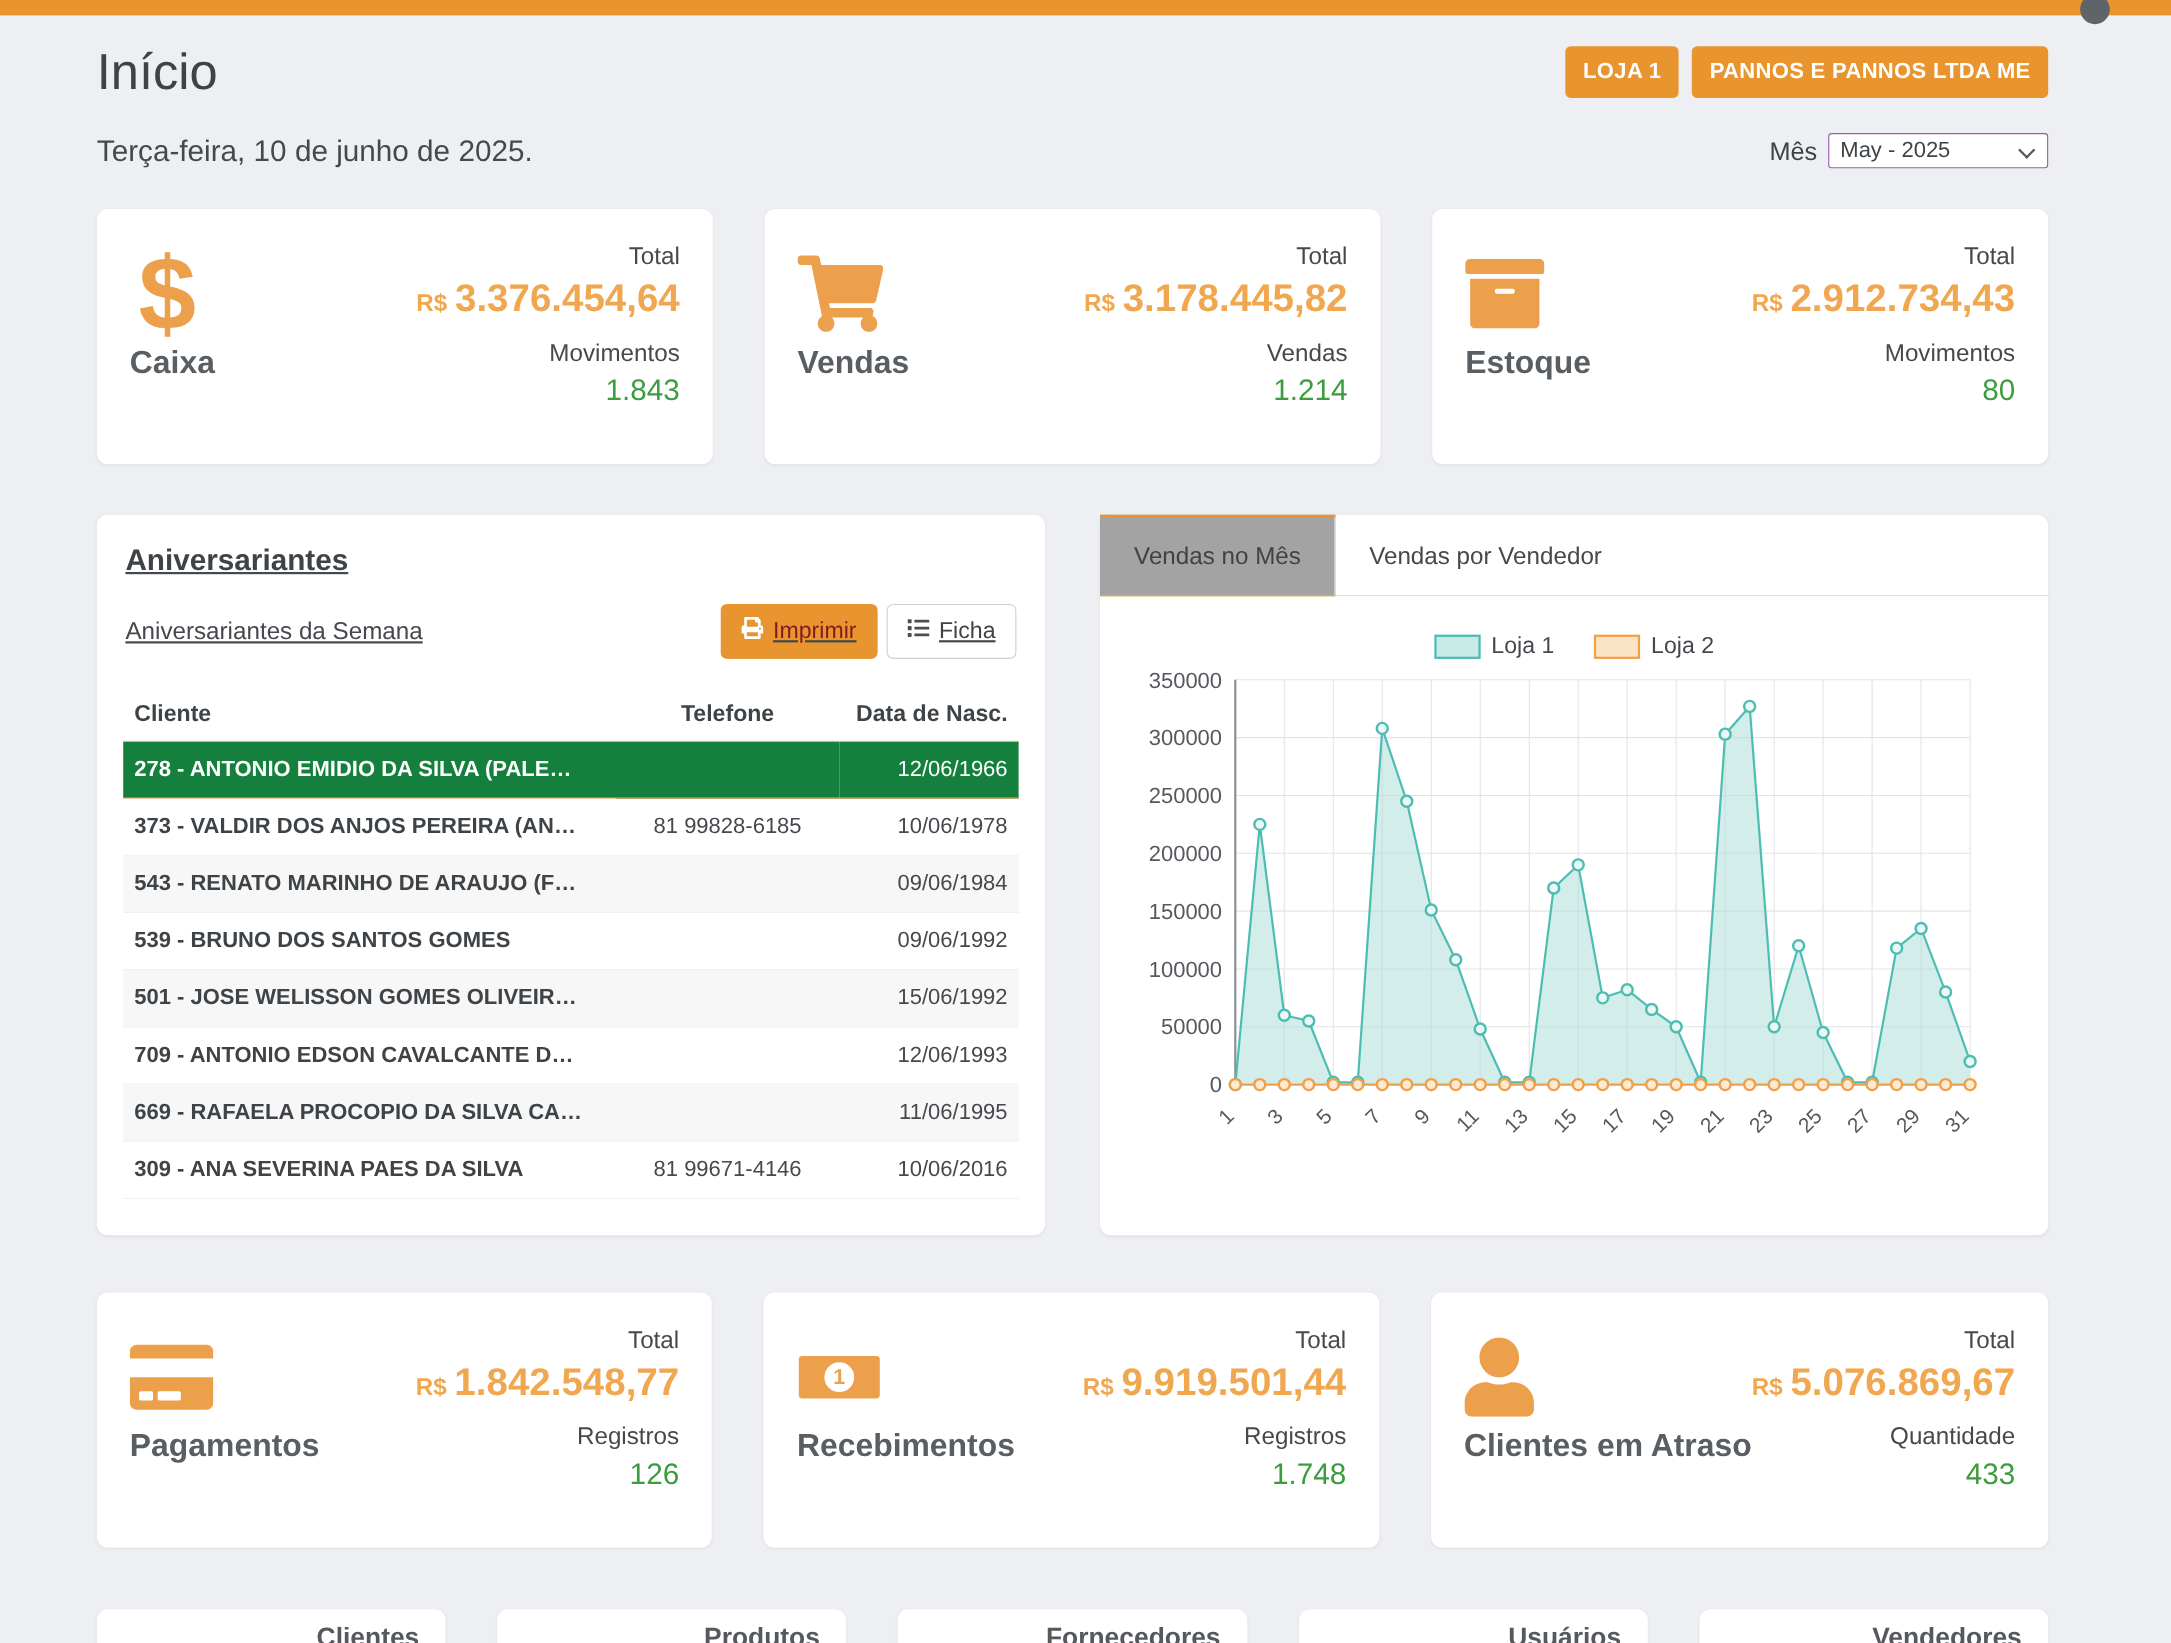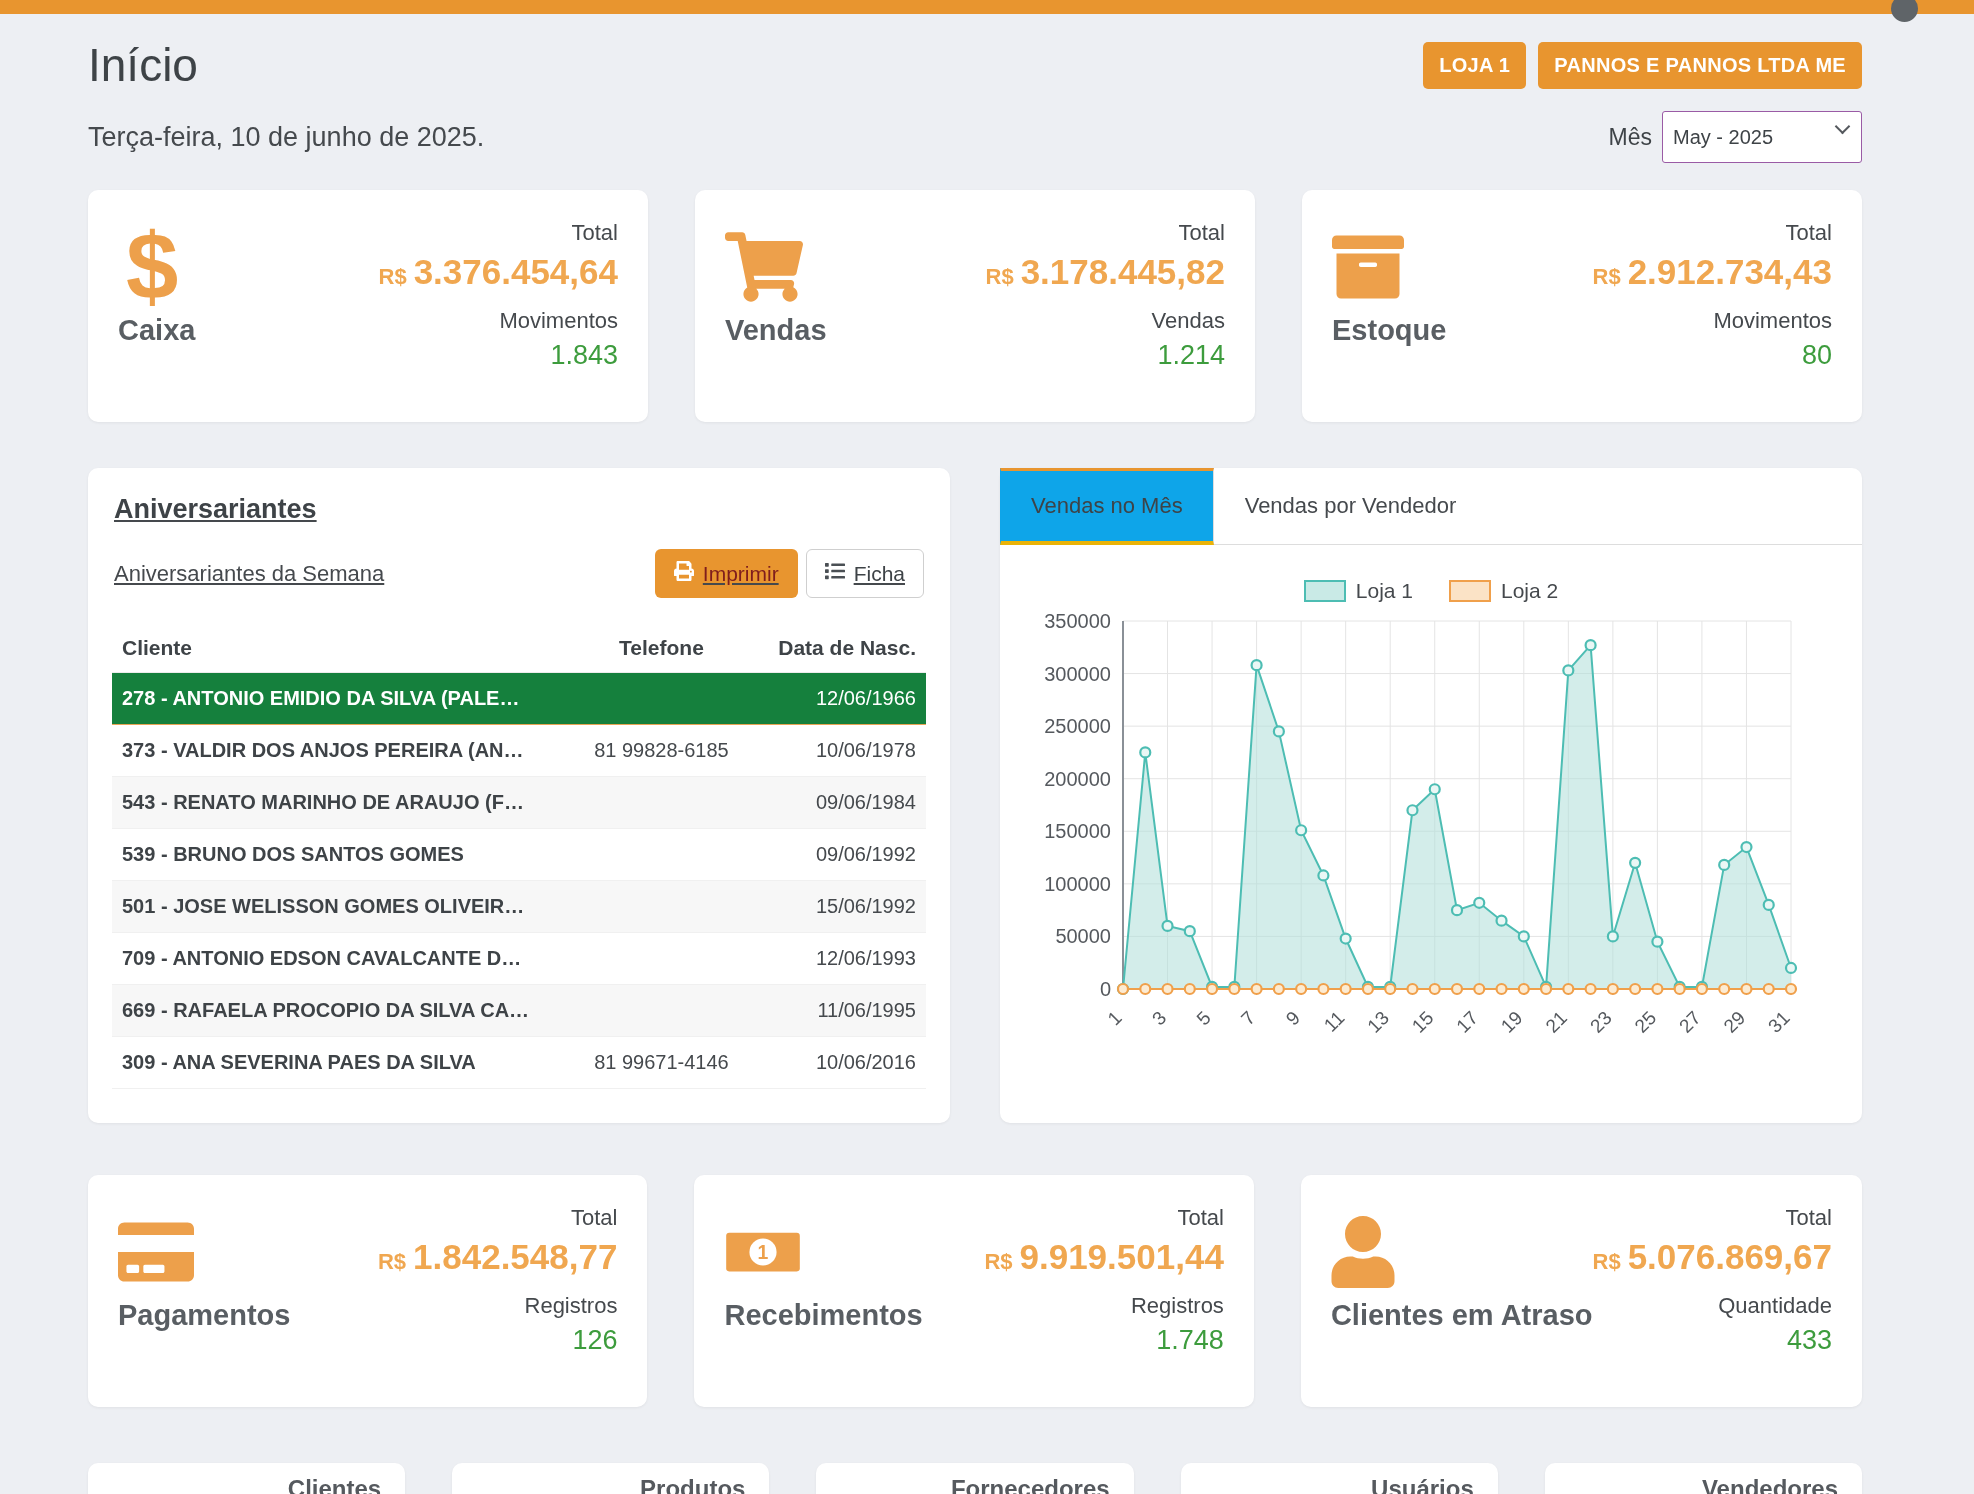--- a/index.html
+++ b/index.html
@@ -16,21 +16,21 @@
 
   .header-row { display:flex; justify-content:space-between; align-items:center; height:58px; }
   .page-title { font-size:46px; font-weight:normal; color:#3E4347; }
   .badges { display:flex; gap:12px; }
   .badge { background:#E8952F; color:#fff; font-weight:bold; font-size:20px; padding:12px 16px; border-radius:5px; border:none; font-family:inherit; cursor:pointer; letter-spacing:.3px; }
 
   .date-row { display:flex; justify-content:space-between; align-items:center; margin-top:24px; height:38px; }
   .date-text { font-size:27px; }
   .month-picker { display:flex; align-items:center; gap:10px; font-size:23px; color:#3E4347;justify-content:space-between; }
   .select-wrap { position:relative; }
-  select.month-select { appearance:none; -webkit-appearance:none; width:200px; height:52px;
+  select.month-select { appearance:none; -webkit-appearance:none; width:200px; height:32px;
     border:1px solid #9A5BA5; border-radius:3px; background:#fff; font-size:20px;
     font-family:inherit; color:#3E4347; padding:0 34px 0 10px; }
   .select-wrap::after { content:""; position:absolute; right:14px; top:10px; width:9px; height:9px;
     border-right:2px solid #55595E; border-bottom:2px solid #55595E; transform:rotate(45deg); pointer-events:none; }
 
   .stats-grid { display:grid; grid-template-columns:repeat(3,1fr); gap:47px; margin-top:34px; }
   .stats-grid.row2 { margin-top:52px; }
   .stat-card { background:#fff; border-radius:10px; box-shadow:0 1px 3px rgba(0,0,0,.06);
     padding:30px 30px; height:232px; display:flex; justify-content:space-between; }
   .stat-left { display:flex; flex-direction:column; }
@@ -66,22 +66,22 @@
   .aniv td.cliente { font-weight:bold; color:#3E4347; white-space:nowrap; overflow:hidden; }
   .aniv th.c-tel, .aniv td.tel { text-align:center; }
   .aniv th.c-nasc, .aniv td.nasc { text-align:right; }
   .aniv tbody tr:nth-child(odd):not(.highlight) { background:#F7F7F7; }
   .aniv tr.highlight { background:#15803d; }
   .aniv tr.highlight td { color:#fff; border-color:#E9A455; }
 
   .tabs { display:flex; border-bottom:1px solid #DDD; }
   .tab { padding:22px 30px; font-size:22px; color:#45494D; cursor:pointer;
     border:1px solid transparent; border-top-width:3px; margin-bottom:-1px; }
-  .tab.active { background:#0ea5e9; border-top:3px solid #E8952F; border-right:1px solid #DDD;
-    border-bottom:4px solid #eab308; color:#3E4347; }
+  .tab.active { background:#a3a3a3; border-top:3px solid #E8952F; border-right:1px solid #DDD;
+    border-bottom:1px solid #eab308; color:#3E4347; }
 
   .chart-body { padding:6px 20px 18px; }
   .legend { display:flex; justify-content:center; gap:36px; margin:28px 0 2px; font-size:21px; color:#45494D; }
   .legend-item { display:flex; align-items:center; gap:10px; }
   .swatch { width:42px; height:22px; border:2px solid; display:inline-block; }
   .swatch-loja1 { background:#C9EAE6; border-color:#4DBDB3; }
   .swatch-loja2 { background:#FBE3C6; border-color:#F0A04B; }
   svg.chart { display:block; margin:0 auto; }
 
   .bottom-grid { display:grid; grid-template-columns:repeat(5,1fr); gap:47px; margin-top:56px; }

